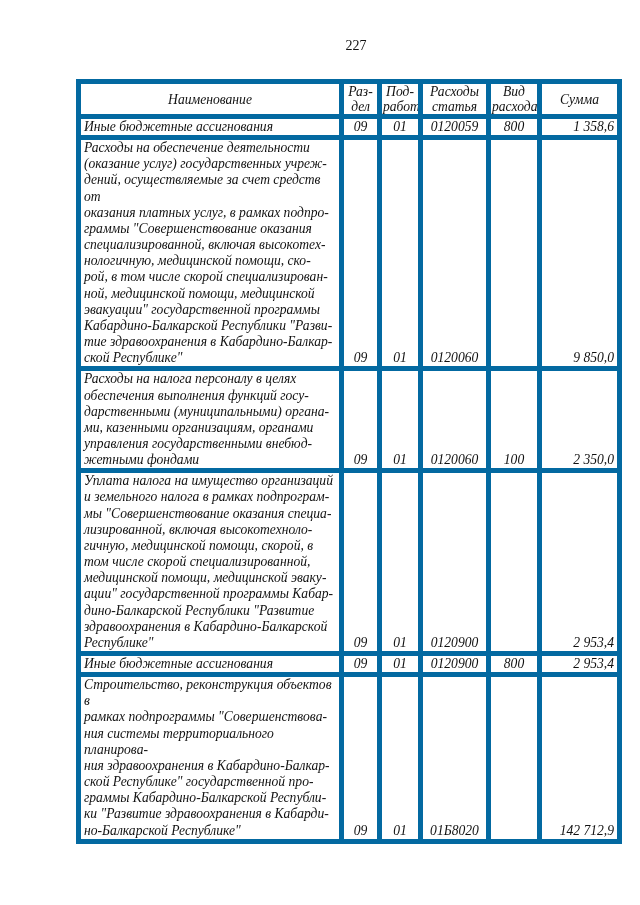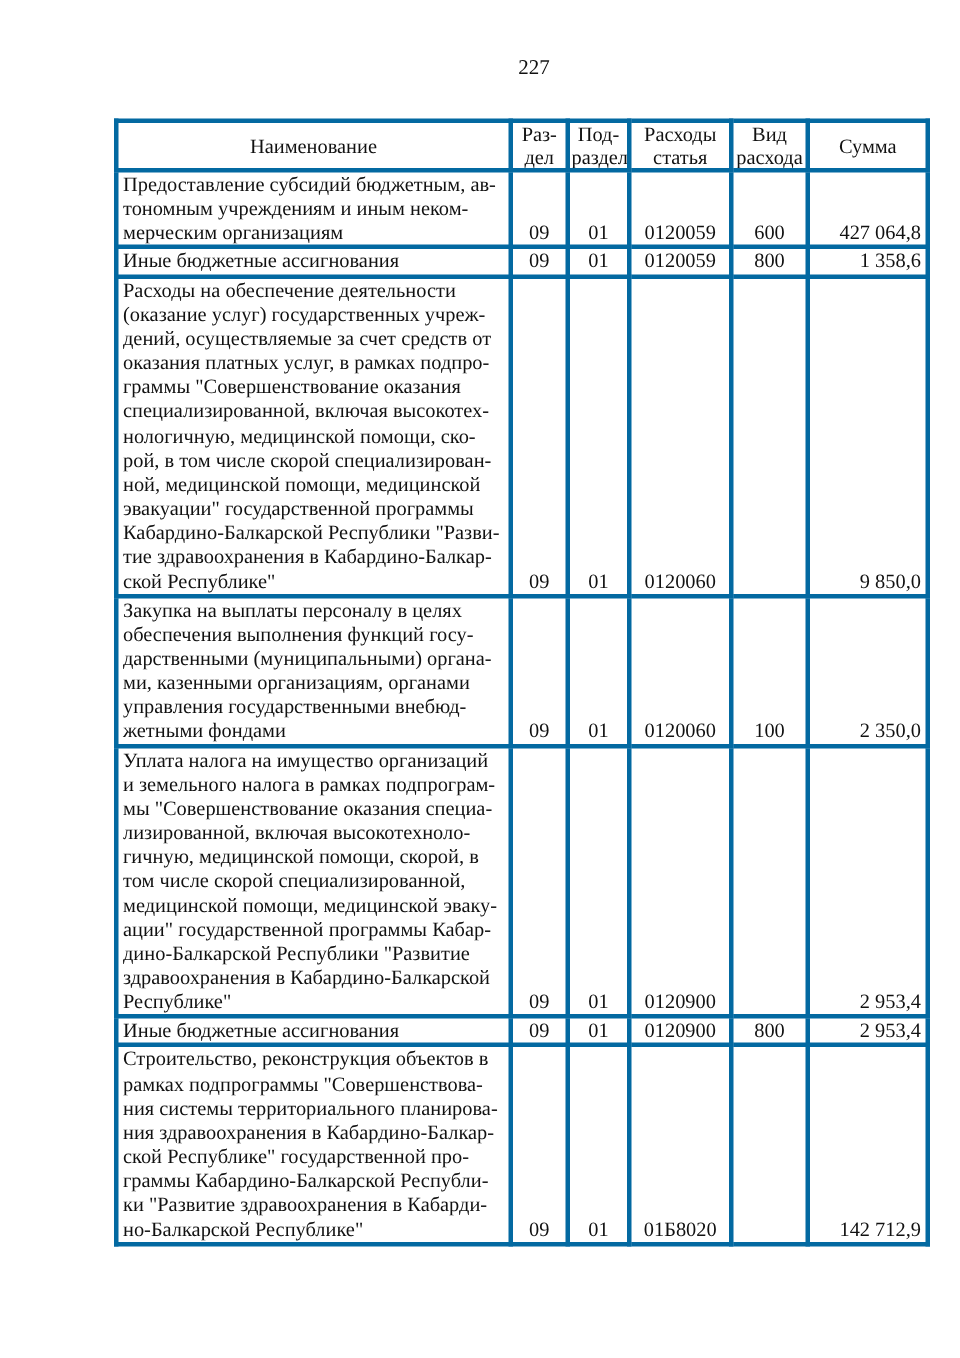--- a/index.html
+++ b/index.html
@@ -30,24 +30,25 @@
       top: 79px;
       left: 76px;
       width: 541px;
       border-collapse: collapse;
       table-layout: fixed;
       font-size: 13.6px;
       line-height: 16.15px;
     }
     table.budget th,
     table.budget td {
-      border: 3px solid #0369a1;
+      border: 5px solid #0369a1;
       padding: 0 3px;
       vertical-align: bottom;
       overflow: hidden;
+      font-style: italic;
     }
     table.budget th {
       font-weight: normal;
       text-align: center;
       vertical-align: middle;
       height: 30px;
       padding: 0 1px;
       line-height: 15px;
     }
     td.name {
@@ -75,53 +76,45 @@
       <col class="c-razdel">
       <col class="c-podrazdel">
       <col class="c-statya">
       <col class="c-vid">
       <col class="c-sum">
   </colgroup>
   <thead>
     <tr>
       <th>Наименование</th>
       <th><span>Раз-</span><br><span>дел</span></th>
-      <th><span>Под-</span><br><span>раздел</span></th>
+      <th><span>Под-</span><br><span>работ</span></th>
       <th><span>Расходы</span><br><span>статья</span></th>
       <th><span>Вид</span><br><span>расхода</span></th>
       <th>Сумма</th>
     </tr>
   </thead>
   <tbody id="table-body">
-  <tr>
-        <td class="name"><span>Предоставление субсидий бюджетным, ав-</span><br><span>тономным учреждениям и иным неком-</span><br><span>мерческим организациям</span></td>
-        <td class="code">09</td>
-        <td class="code">01</td>
-        <td class="code">0120059</td>
-        <td class="code">600</td>
-        <td class="sum">427 064,8</td>
-      </tr>
       <tr>
         <td class="name"><span>Иные бюджетные ассигнования</span></td>
         <td class="code">09</td>
         <td class="code">01</td>
         <td class="code">0120059</td>
         <td class="code">800</td>
         <td class="sum">1 358,6</td>
       </tr>
       <tr>
         <td class="name"><span>Расходы на обеспечение деятельности</span><br><span>(оказание услуг) государственных учреж-</span><br><span>дений, осуществляемые за счет средств от</span><br><span>оказания платных услуг, в рамках подпро-</span><br><span>граммы "Совершенствование оказания</span><br><span>специализированной, включая высокотех-</span><br><span>нологичную, медицинской помощи, ско-</span><br><span>рой, в том числе скорой специализирован-</span><br><span>ной, медицинской помощи, медицинской</span><br><span>эвакуации" государственной программы</span><br><span>Кабардино-Балкарской Республики "Разви-</span><br><span>тие здравоохранения в Кабардино-Балкар-</span><br><span>ской Республике"</span></td>
         <td class="code">09</td>
         <td class="code">01</td>
         <td class="code">0120060</td>
         <td class="code"></td>
         <td class="sum">9 850,0</td>
       </tr>
       <tr>
-        <td class="name"><span>Закупка на выплаты персоналу в целях</span><br><span>обеспечения выполнения функций госу-</span><br><span>дарственными (муниципальными) органа-</span><br><span>ми, казенными организациям, органами</span><br><span>управления государственными внебюд-</span><br><span>жетными фондами</span></td>
+        <td class="name"><span>Расходы на налога персоналу в целях</span><br><span>обеспечения выполнения функций госу-</span><br><span>дарственными (муниципальными) органа-</span><br><span>ми, казенными организациям, органами</span><br><span>управления государственными внебюд-</span><br><span>жетными фондами</span></td>
         <td class="code">09</td>
         <td class="code">01</td>
         <td class="code">0120060</td>
         <td class="code">100</td>
         <td class="sum">2 350,0</td>
       </tr>
       <tr>
         <td class="name"><span>Уплата налога на имущество организаций</span><br><span>и земельного налога в рамках подпрограм-</span><br><span>мы "Совершенствование оказания специа-</span><br><span>лизированной, включая высокотехноло-</span><br><span>гичную, медицинской помощи, скорой, в</span><br><span>том числе скорой специализированной,</span><br><span>медицинской помощи, медицинской эваку-</span><br><span>ации" государственной программы Кабар-</span><br><span>дино-Балкарской Республики "Развитие</span><br><span>здравоохранения в Кабардино-Балкарской</span><br><span>Республике"</span></td>
         <td class="code">09</td>
         <td class="code">01</td>

